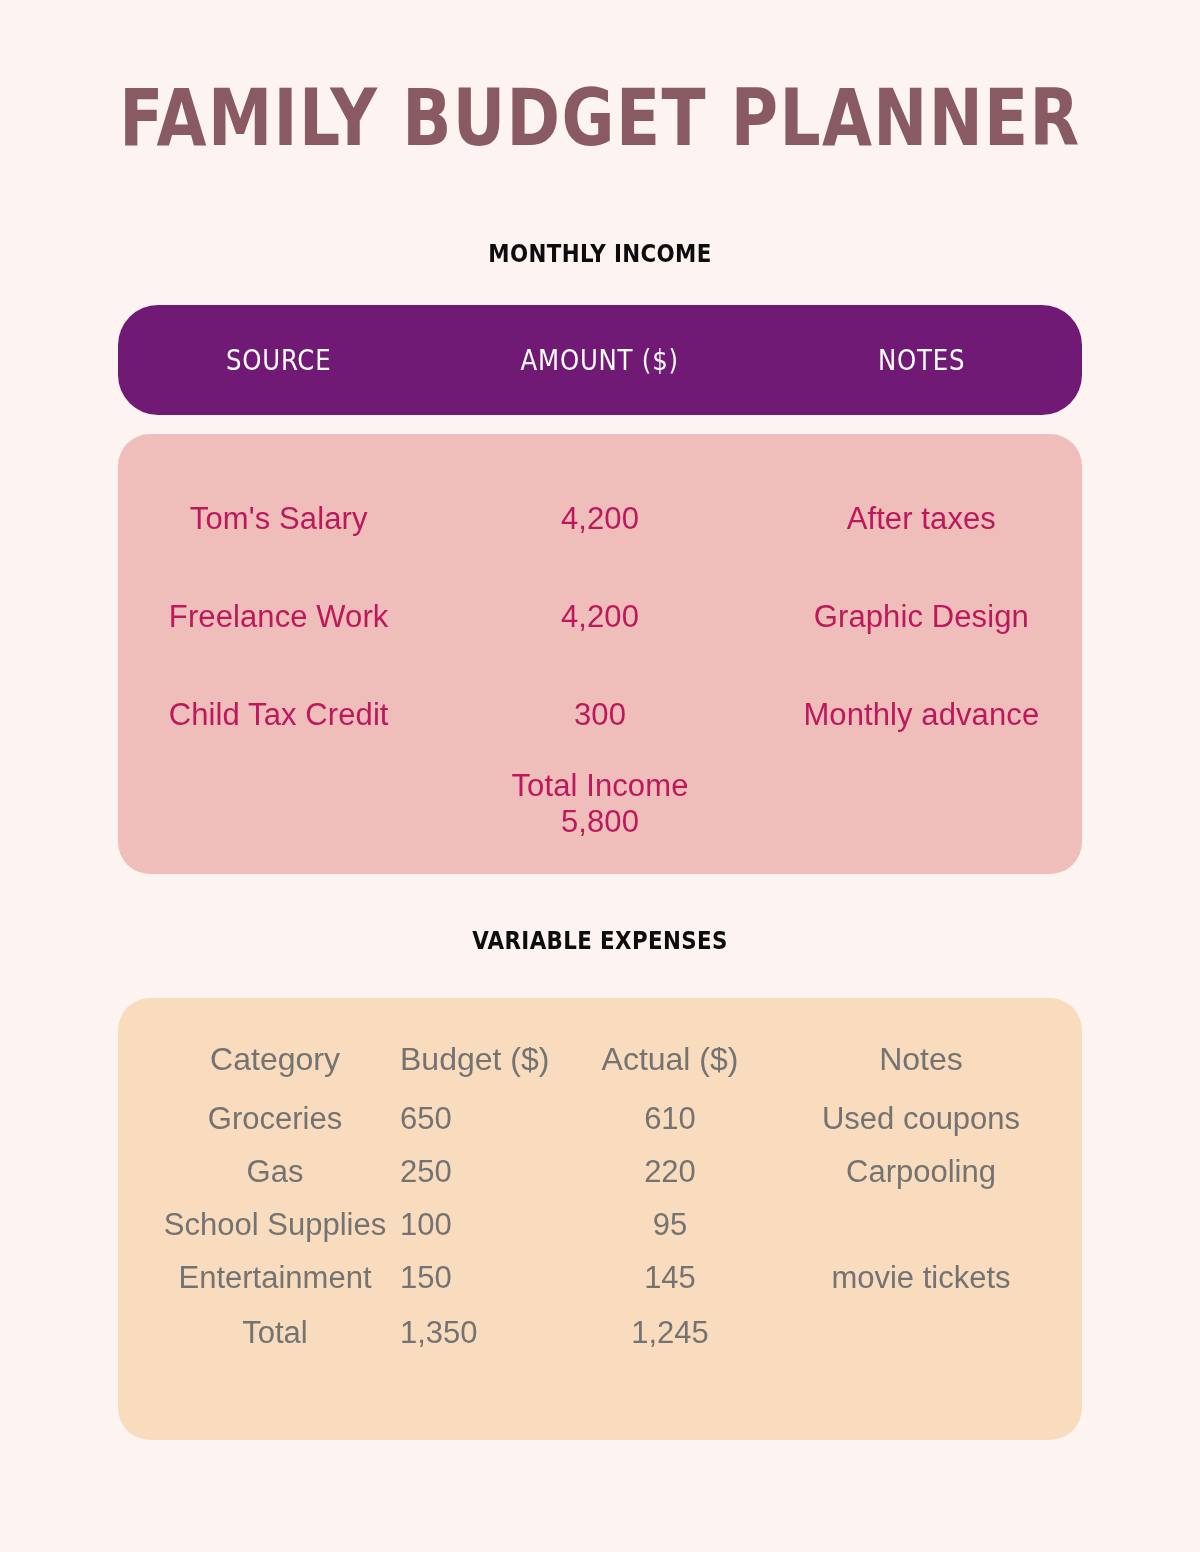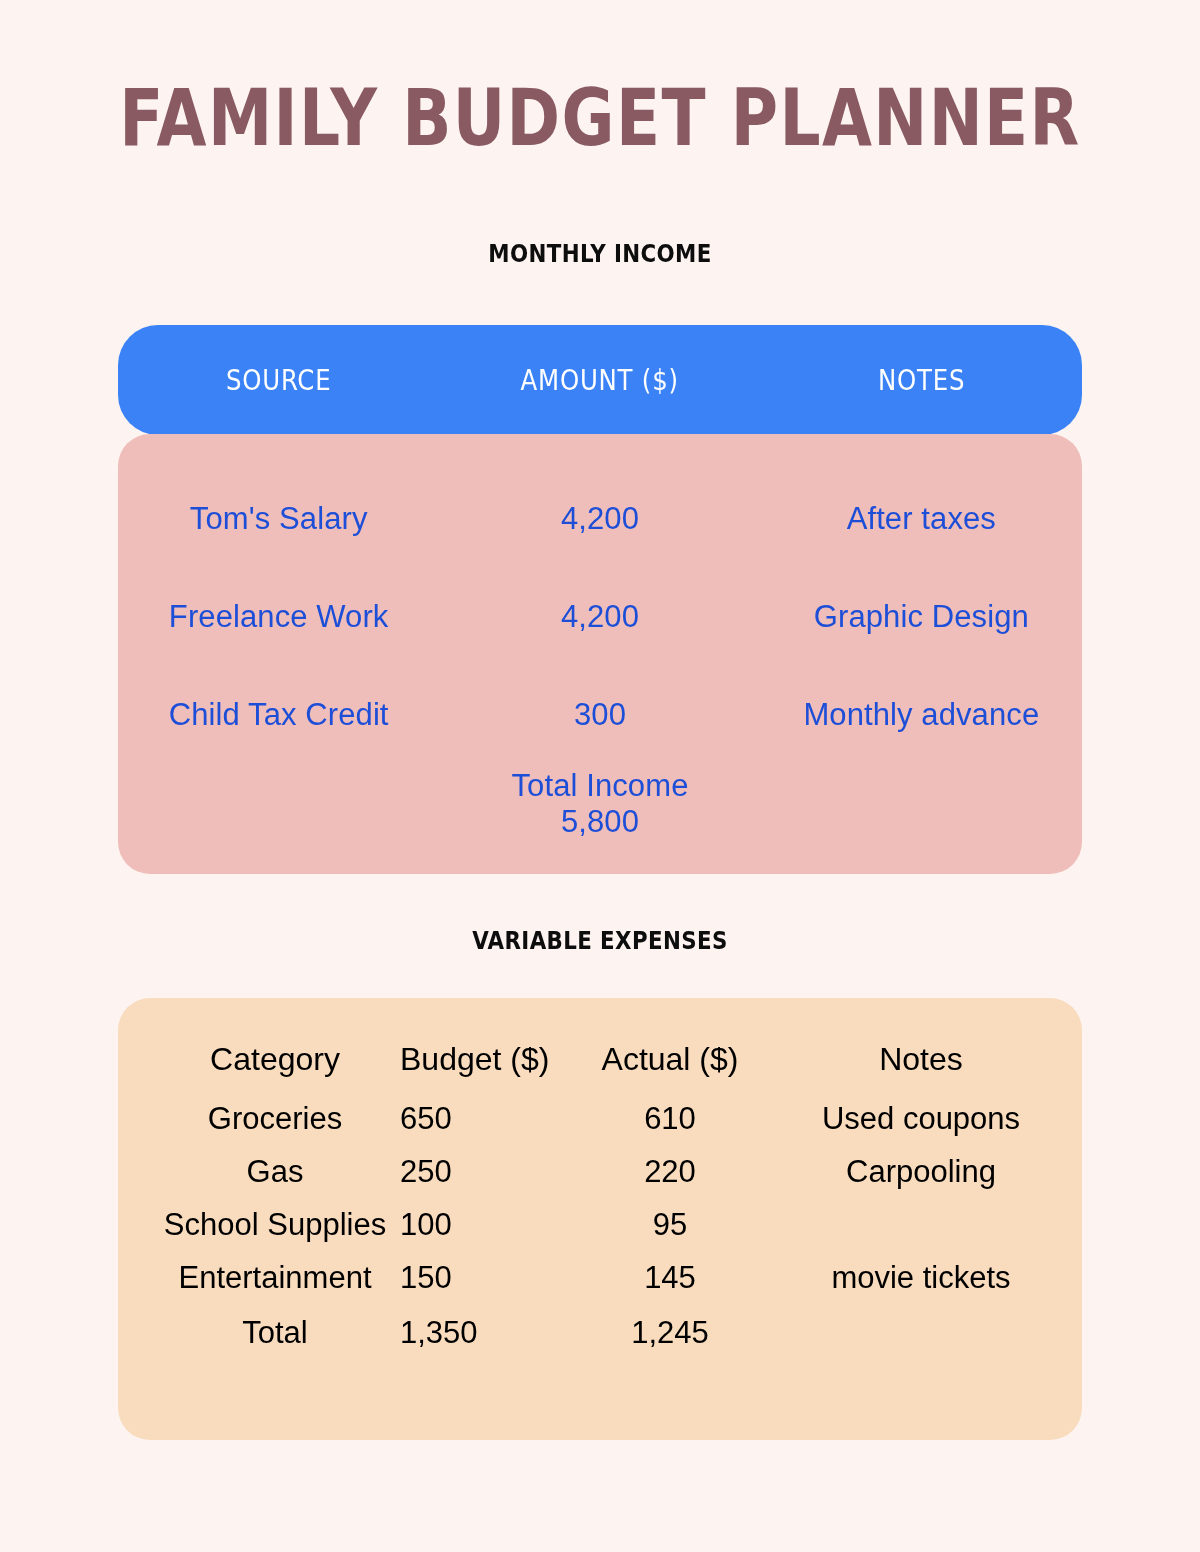--- a/index.html
+++ b/index.html
@@ -58,25 +58,24 @@
   #caption-income  { top: 239px; }
   #caption-expense { top: 926px; }
 
   
   .income-header {
     position: absolute;
     left: 118px;
     top: 305px;
     width: 964px;
     height: 110px;
-    background: #3b82f6;
+    background: #701a75;
     border-radius: 40px;
     display: flex;
     align-items: center;
-    margin-top: 20px;
   }
   .income-header .cell {
     flex: 1 1 0;
     text-align: center;
     color: #ffffff;
     font-family: "Liberation Sans Narrow", "DejaVu Sans Condensed", "Liberation Sans", sans-serif;
     font-weight: 400;
     font-size: 28px;
     letter-spacing: 0.8px;
     transform: scaleX(0.97);
@@ -94,21 +93,21 @@
     box-sizing: border-box;
   }
   .income-row {
     display: flex;
     align-items: center;
     height: 98px;
   }
   .income-row .cell {
     flex: 1 1 0;
     text-align: center;
-    color: #1d4ed8;
+    color: #be185d;
     font-size: 31px;
     font-weight: 400;
     letter-spacing: 0.1px;
   }
   .income-row.total { margin-top: 4px; flex-direction: column; }
 
   
   .expense-card {
     position: absolute;
     left: 118px;
@@ -136,21 +135,21 @@
   }
   .expense-row .c-act {
     flex: 0 0 180px;
     text-align: center;
   }
   .expense-row .c-note {
     flex: 1 1 auto;
     text-align: center;
   }
   .expense-row .cell {
-    color: #000000;
+    color: #737373;
     font-size: 31px;
     font-weight: 400;
   }
   .expense-row.header .cell {
     font-size: 32px;
   }
   .expense-row.total { margin-top: 2px; }
 </style>
 </head>
 <body>

